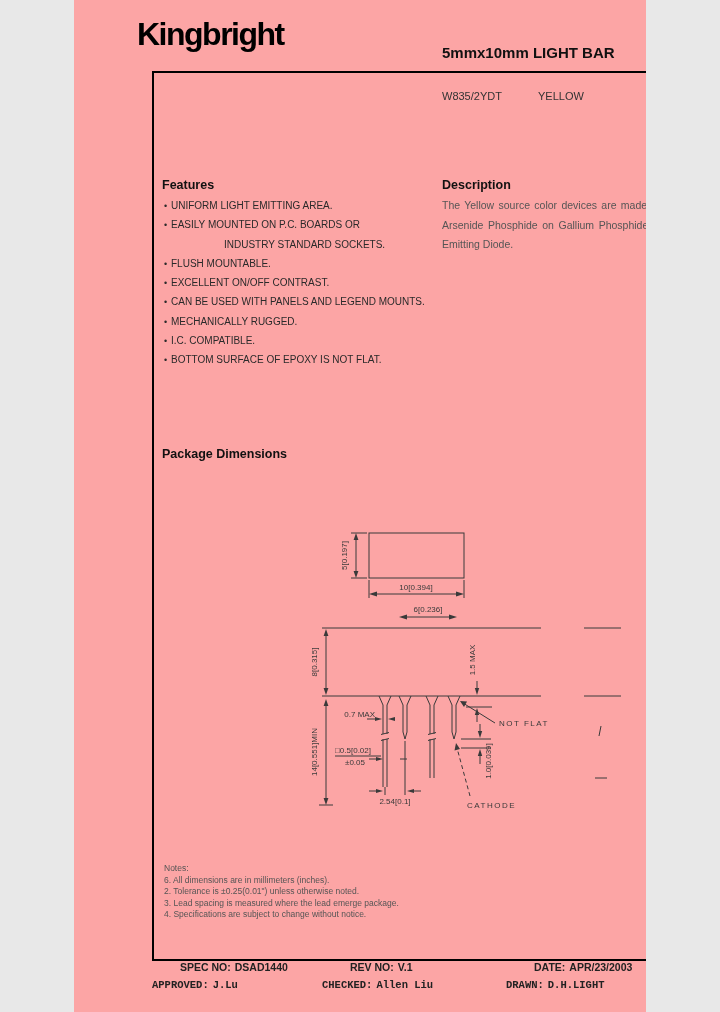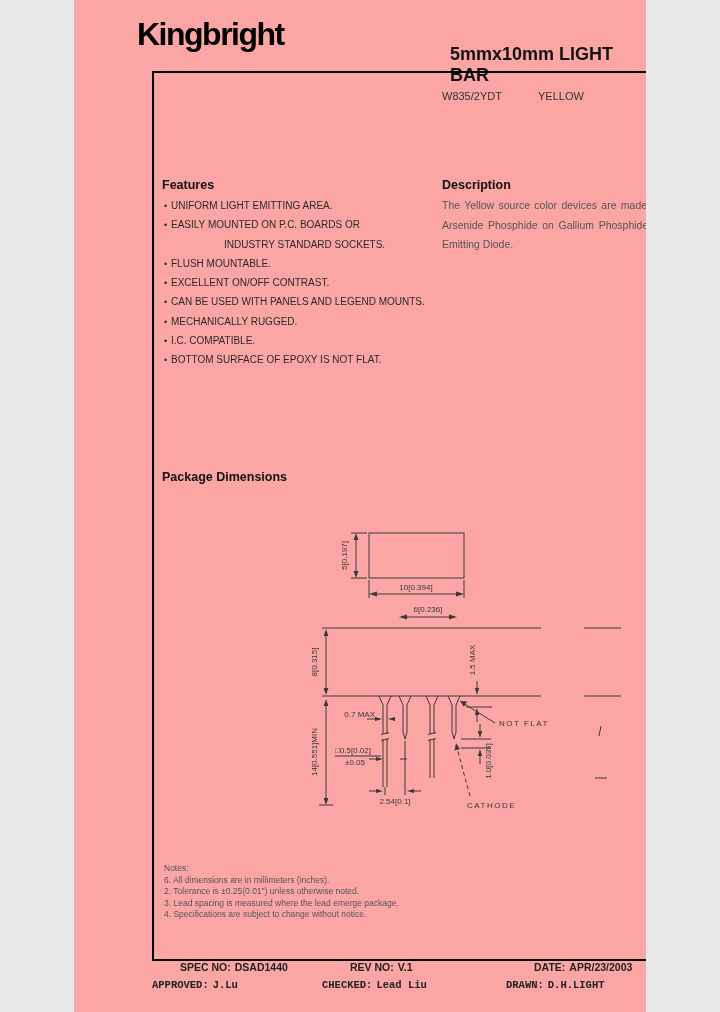--- a/index.html
+++ b/index.html
@@ -6,38 +6,38 @@
   .page{
     position:relative;width:572px;height:1012px;background:#fca5a5;
     font-family:"Liberation Sans", sans-serif;color:#1a1a1a;overflow:hidden;
     margin:0 auto;
   }
   .abs{position:absolute;}
   .logo{
     left:63px;top:16px;font-size:32px;font-weight:900;letter-spacing:-1.5px;
     color:#000;
   }
-  .doc-title{left:368px;top:44px;font-size:18px;font-weight:bold;color:#111;margin-left:8px;}
+  .doc-title{left:368px;top:44px;font-size:15px;font-weight:bold;color:#111;}
   .main-box{
     left:78px;top:71px;width:567px;height:886px;border:2px solid #000;
   }
   .part-number{left:368px;top:90px;font-size:11px;color:#333;}
   .emitted-color{left:464px;top:90px;font-size:11px;color:#333;}
   .section-heading{font-size:12.5px;font-weight:bold;color:#111;text-align:center;}
   .features-heading{left:88px;top:178px;}
   .desc-heading{left:368px;top:178px;}
   .features-list{left:90px;top:196px;width:270px;font-size:10px;color:#2a2a2a;}
   .feature-line{height:19.3px;line-height:19.3px;white-space:nowrap;}
   .feature-line .cont{padding-left:5px;margin-left:48px;}
   .bullet{display:inline-block;width:7px;font-size:9px;}
   .desc-body{
     left:368px;top:196px;width:268px;font-size:10.5px;line-height:19.5px;
     color:#555;text-align:justify;
   }
-  .pkg-heading{left:88px;top:470px;}
+  .pkg-heading{left:88px;top:447px;}
   .drawing{left:225px;top:498px;}
   .drawing text{font-family:"Liberation Sans", sans-serif;font-size:8px;fill:#3a3a3a;}
   .drawing .sp{letter-spacing:1.5px;}
   .drawing line, .drawing rect, .drawing path, .drawing polyline{
     stroke:#3a3a3a;stroke-width:1;fill:none;
   }
   .drawing polygon{fill:#3a3a3a;stroke:none;}
   .notes{left:90px;top:863px;font-size:8.5px;line-height:11.5px;color:#555;}
   .footer-row{font-size:10.5px;font-weight:bold;color:#222;white-space:nowrap;}
   .fr1{top:961px;margin-left:28px;}
@@ -202,16 +202,16 @@
     <div>2. Tolerance is ±0.25(0.01") unless otherwise noted.</div>
     <div>3. Lead spacing is measured where the lead emerge package.</div>
     <div>4. Specifications are subject to change without notice.</div>
   </div>
 
   <div class="abs footer-row fr1 fc1"><span>SPEC NO:</span><span class="val">DSAD1440</span></div>
   <div class="abs footer-row fr1 fc2"><span>REV NO:</span><span class="val">V.1</span></div>
   <div class="abs footer-row fr1 fc3"><span>DATE:</span><span class="val">APR/23/2003</span></div>
   <div class="abs footer-row fr1 fc4"><span>PAGE:</span><span class="val">1 OF 3</span></div>
   <div class="abs footer-row fr2 fc1"><span>APPROVED:</span><span class="val">J.Lu</span></div>
-  <div class="abs footer-row fr2 fc2"><span>CHECKED:</span><span class="val">Lead Liu</span></div>
+  <div class="abs footer-row fr2 fc2"><span>CHECKED:</span><span class="val">Allen Liu</span></div>
   <div class="abs footer-row fr2 fc3"><span>DRAWN:</span><span class="val">D.H.LIGHT</span></div>
 
 </div>
 
 </body></html>

